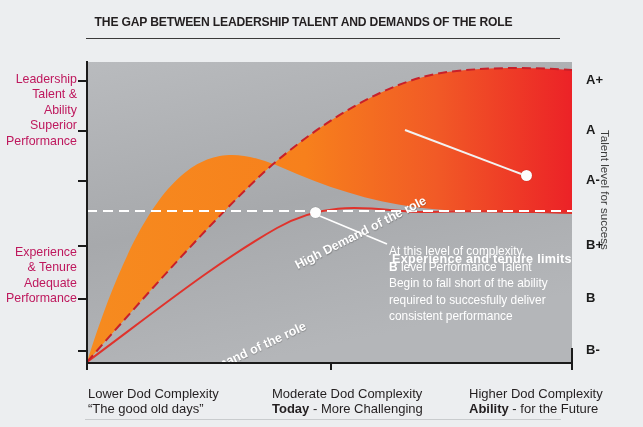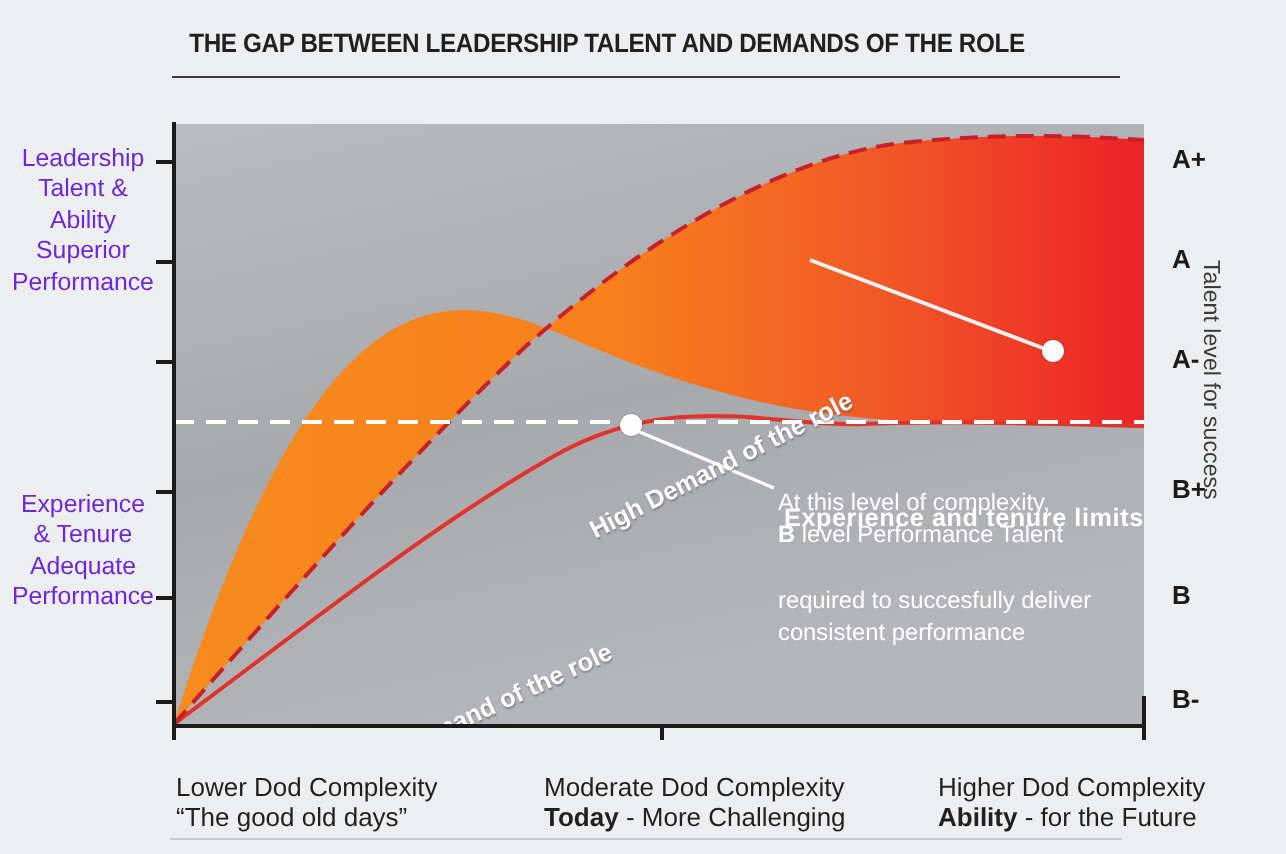--- a/index.html
+++ b/index.html
@@ -48,22 +48,22 @@
   .tick{
     position:absolute;left:78px;width:9px;height:1.5px;background:#1b1b1b;
   }
   .xtick{
     position:absolute;top:362px;width:1.5px;height:8px;background:#1b1b1b;
   }
 
   
   .lbl-left{
     position:absolute;
-    font-size:12.4px;line-height:15.4px;color:#6d28d9;
-    text-align:center;white-space:pre-line;
+    font-size:12.4px;line-height:15.4px;color:#be185d;
+    text-align:right;white-space:pre-line;
   }
   #left-sup{left:6px;top:72px;}
   #left-exp{left:6px;top:245px;}
 
   
   .grade{
     position:absolute;left:586px;
     font-size:13px;font-weight:bold;color:#1b1b1b;
   }
 
@@ -162,21 +162,21 @@
 
     <div class="dot" style="left:434px;top:108px;"></div>
     <div class="dot" style="left:223px;top:145px;"></div>
 
 
     <div class="limits" style="left:305px;top:154px;">Experience and tenure limits</div>
 
     <div class="para-mid" style="left:302px;top:181px;">
       <span>At this level of complexity,</span><br>
       <b>B</b><span> level Performance Talent</span><br>
-      <br>
+      <span>Begin to fall short of the ability</span><br>
       <span>required to succesfully deliver</span><br>
       <span>consistent performance</span>
     </div>
 
     <div class="diag" id="lbl-low">Low Demand of the role</div>
     <div class="diag" id="lbl-high">High Demand of the role</div>
   </div>
 
   <div class="axis-left"></div>
   <div class="axis-bottom"></div>

